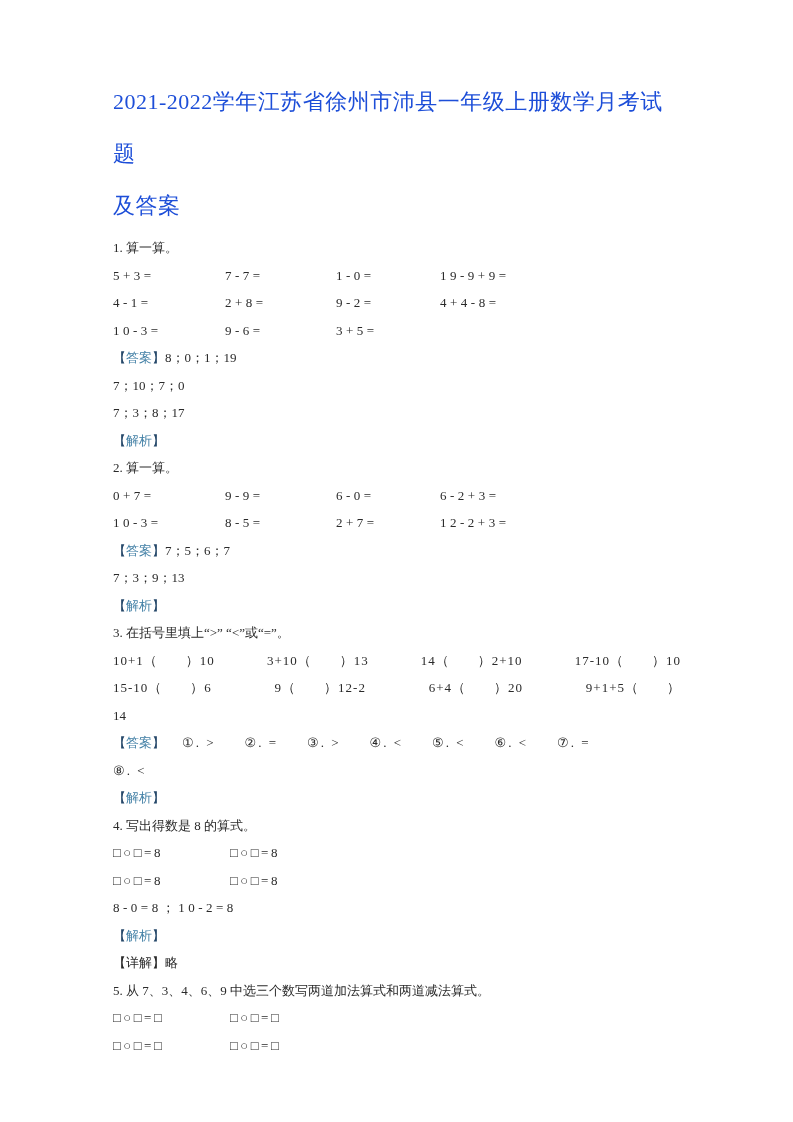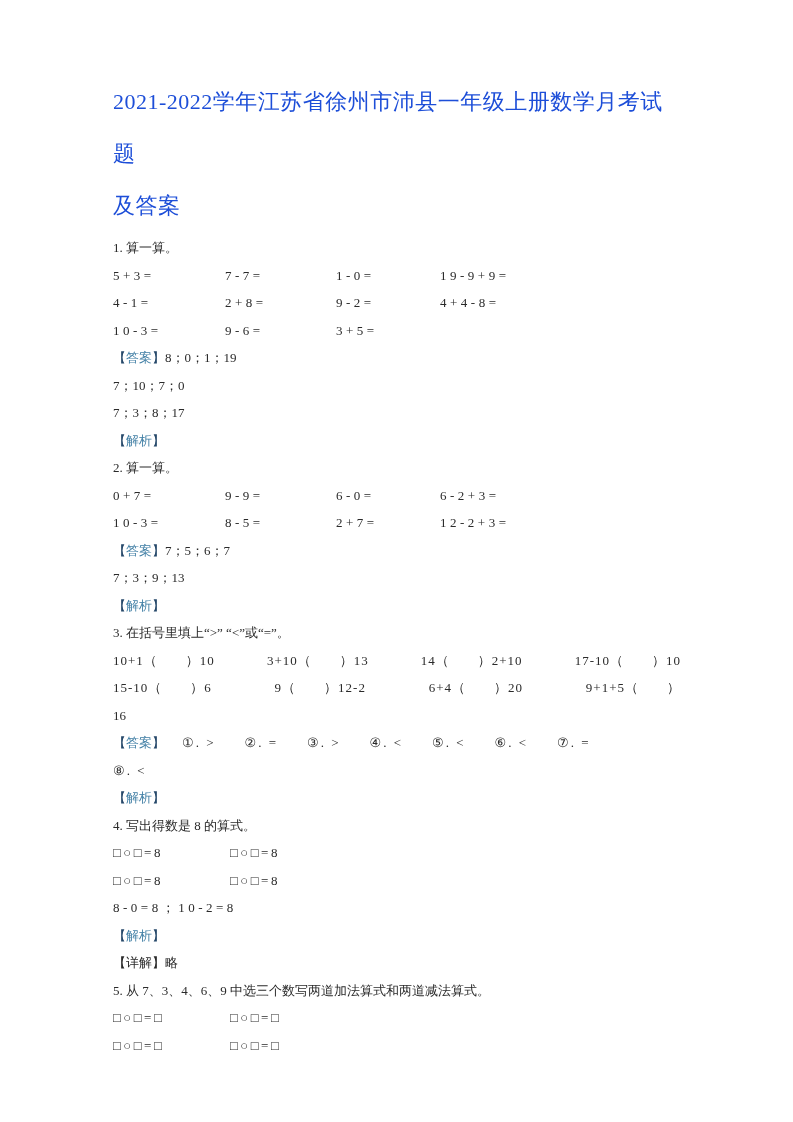--- a/index.html
+++ b/index.html
@@ -106,21 +106,21 @@
       <span>3+10（　　）13</span>
       <span>14（　　）2+10</span>
       <span>17-10（　　）10</span>
     </div>
     <div class="l cmp">
       <span>15-10（　　）6</span>
       <span>9（　　）12-2</span>
       <span>6+4（　　）20</span>
       <span>9+1+5（　　）</span>
     </div>
-    <div class="l">16</div>
+    <div class="l">14</div>
     <div class="l ansline">
       <span class="lbl"><span class="bk">【</span><span class="tx">答案</span><span class="bk">】</span></span>
       <span class="ansitems">
         <span>①. &gt;</span>
         <span>②. =</span>
         <span>③. &gt;</span>
         <span>④. &lt;</span>
         <span>⑤. &lt;</span>
         <span>⑥. &lt;</span>
         <span>⑦. =</span>

